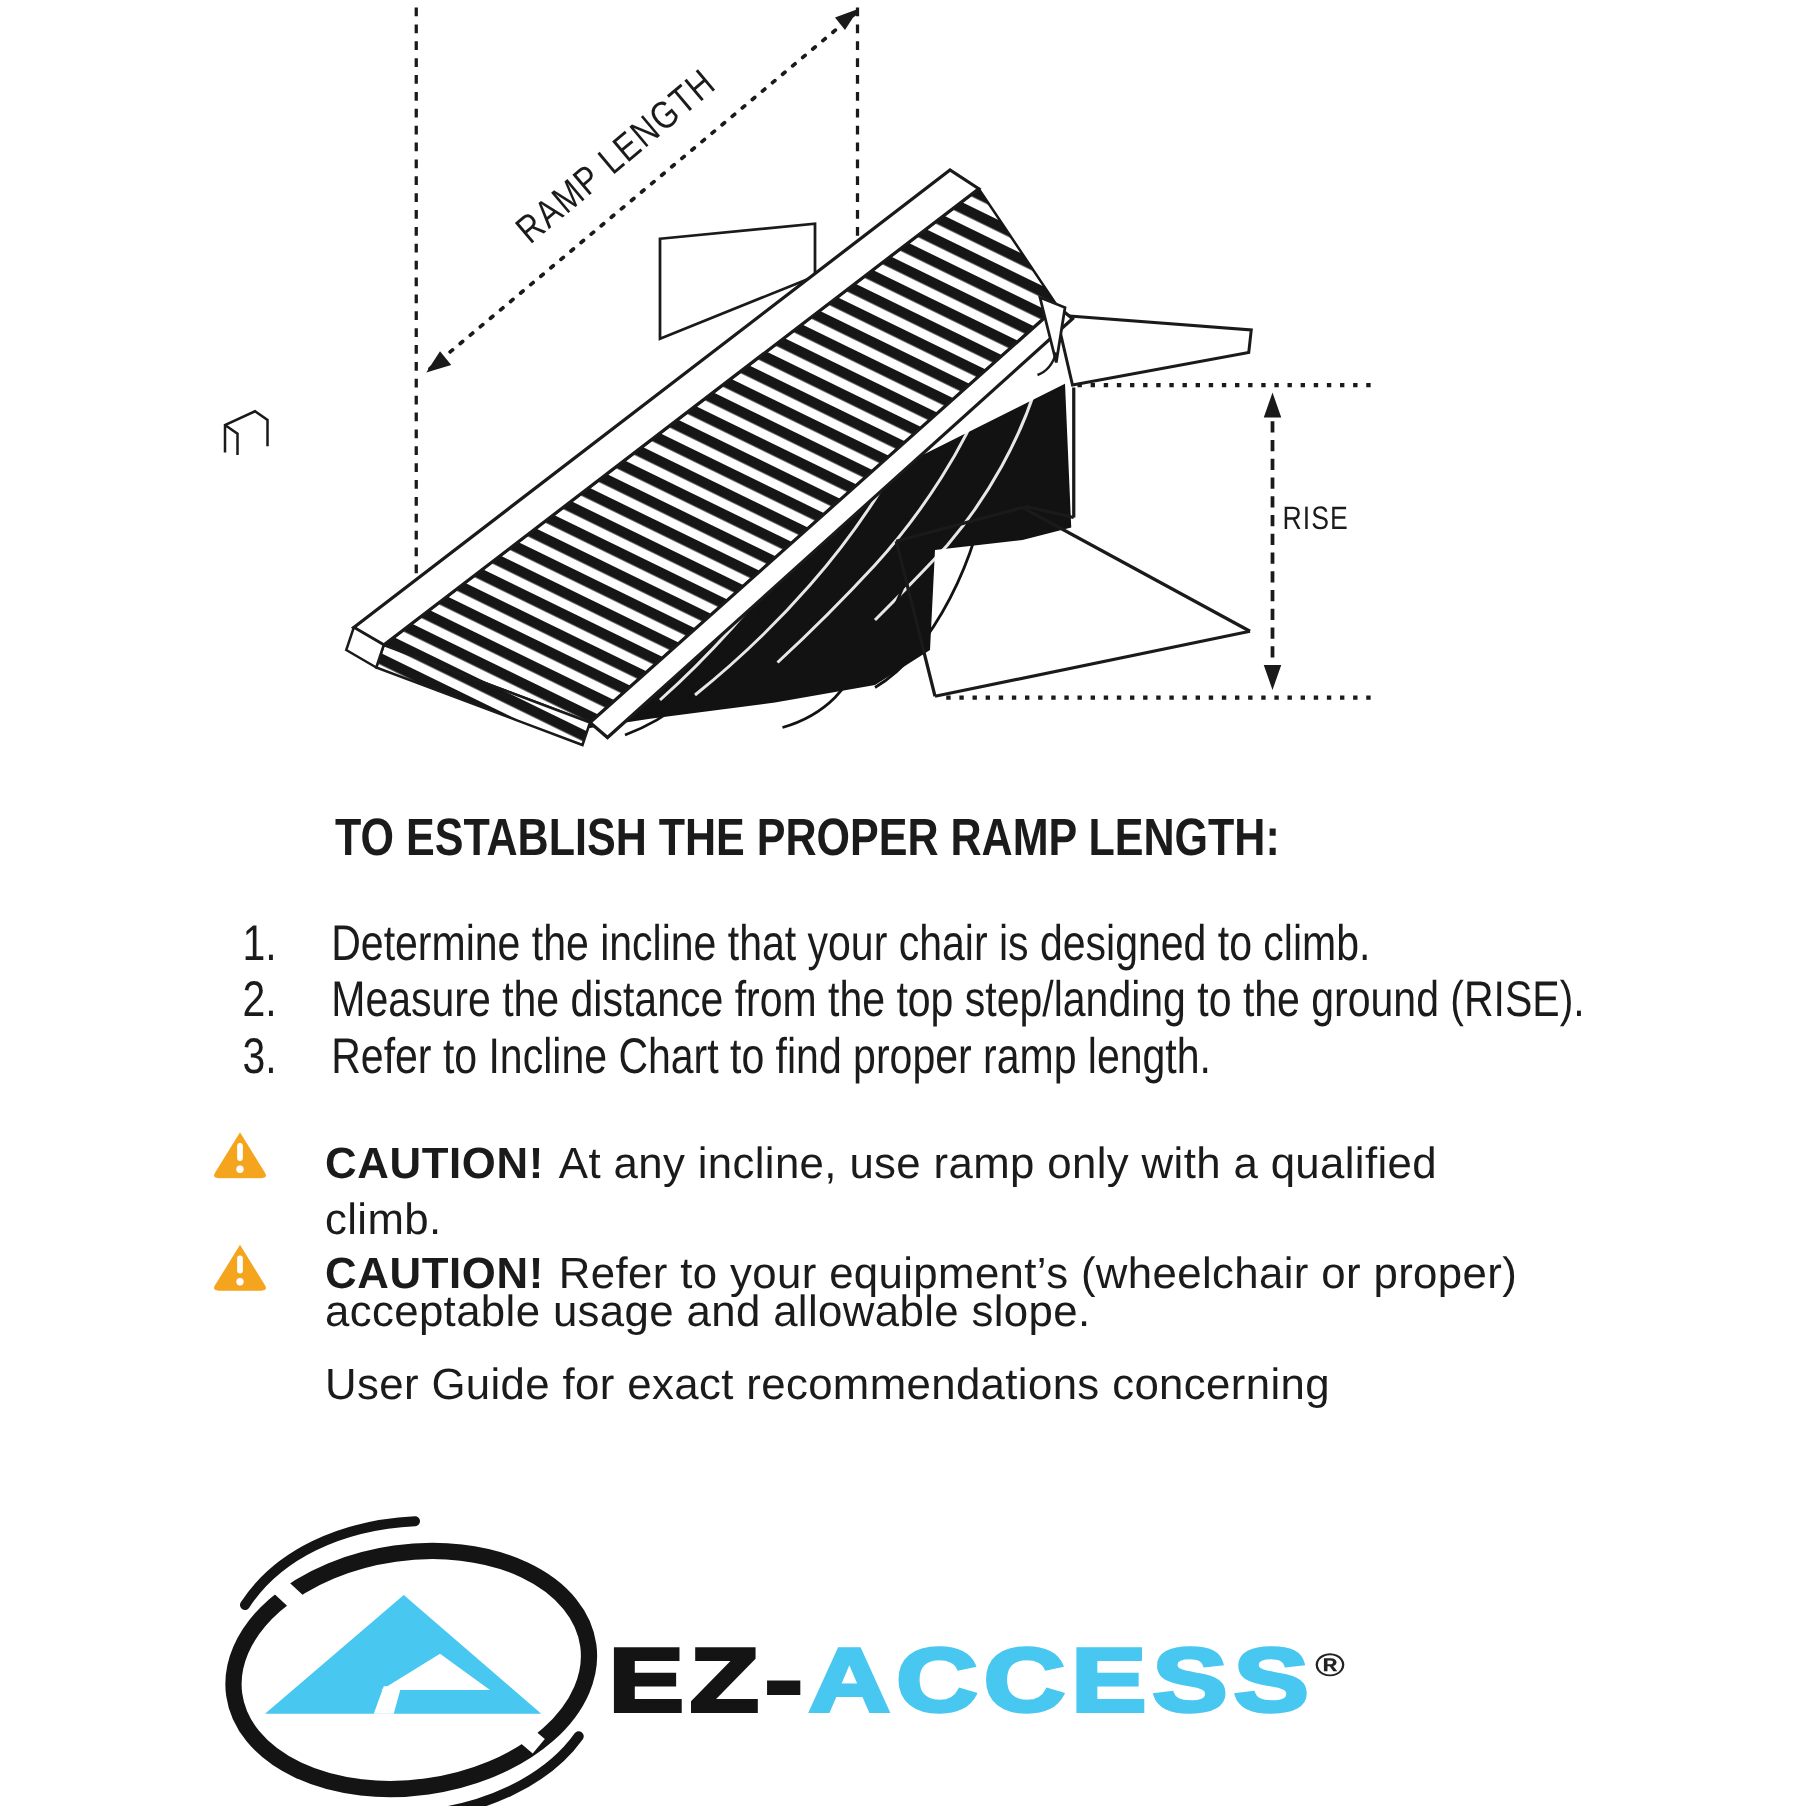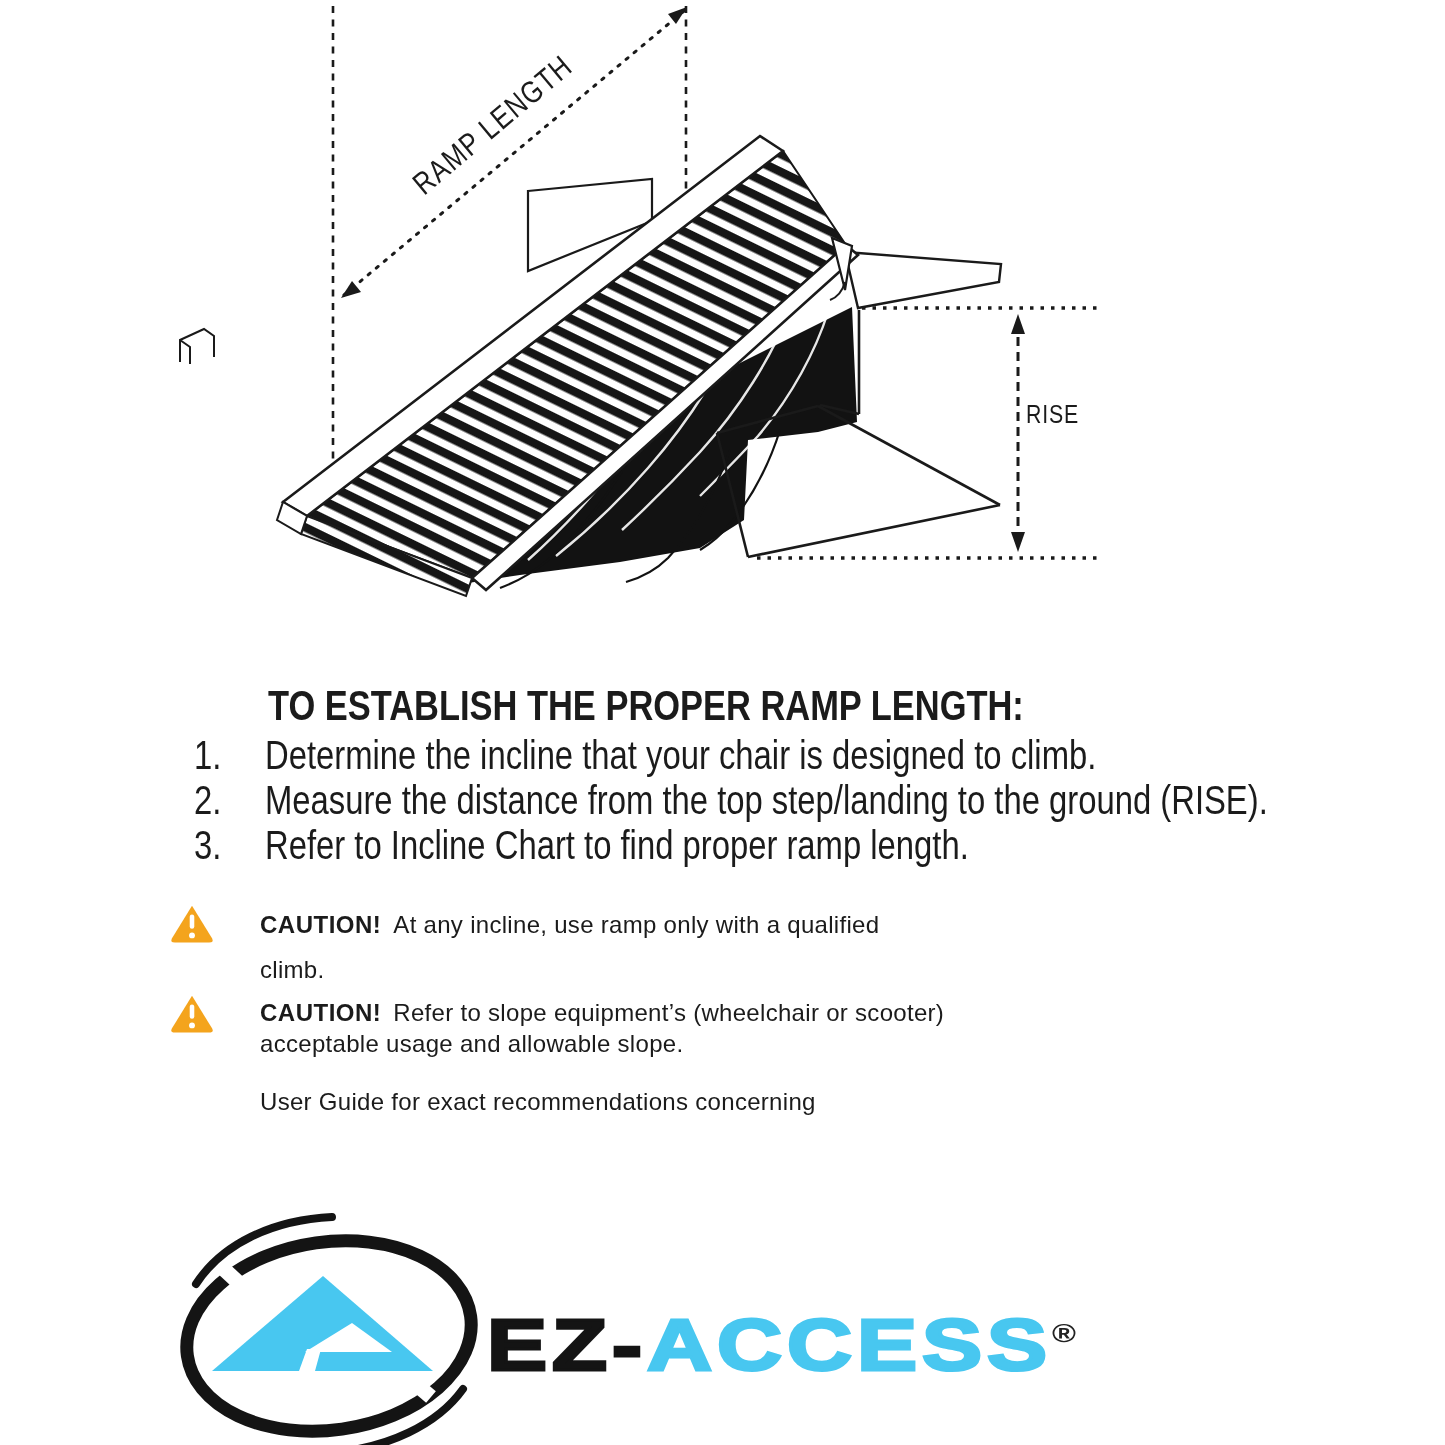--- a/index.html
+++ b/index.html
@@ -1,24 +1,24 @@
 <!DOCTYPE html>
 <html><head>
 <meta charset="utf-8">
 <style>
   html,body{margin:0;padding:0;background:#ffffff;}
   body{width:1445px;height:1445px;position:relative;overflow:hidden;
        font-family:"Liberation Sans", sans-serif;color:#1b1b1b;}
   .abs{position:absolute;}
   .cond{display:inline-block;transform:scaleX(0.82);transform-origin:0 50%;white-space:nowrap;}
-  #page-title{left:268px;top:646px;font-size:42px;font-weight:bold;letter-spacing:0px;margin-top:36px;}
+  #page-title{left:268px;top:646px;font-size:42px;font-weight:bold;letter-spacing:0px;}
   .step-row{position:absolute;left:0;width:1445px;height:46px;font-size:40px;}
   .step-num{position:absolute;left:194px;top:0;}
   .step-text{position:absolute;left:265px;top:0;}
-  .caution-line{position:absolute;left:260px;font-size:24px;letter-spacing:0.3px;white-space:nowrap;}
+  .caution-line{position:absolute;left:260px;font-size:35px;letter-spacing:0.3px;white-space:nowrap;}
   .caution-label{font-weight:bold;margin-right:12px;letter-spacing:0.5px;}
   .warn{position:absolute;width:50px;height:40px;}
   
   #brand{left:487px;top:1309px;font-size:72px;font-weight:bold;letter-spacing:4px;
          transform:scaleX(1.25);transform-origin:0 0;line-height:1;white-space:nowrap;}
   .lg-black{color:#141414;-webkit-text-stroke:3px #141414;}
   .lg-blue{color:#48C7F0;-webkit-text-stroke:3px #48C7F0;}
   .lg-reg{font-size:26px;vertical-align:28px;color:#222;-webkit-text-stroke:0;letter-spacing:0;}
   svg text{font-family:"Liberation Sans", sans-serif;}
 </style>
@@ -138,21 +138,21 @@
 <div class="caution-line" style="top:956px">
   <span>climb.</span>
 </div>
 
 <svg class="warn" style="left:167px;top:993px" viewBox="0 0 50 42">
   <path d="M25,3 L46,37 Q48.5,41.5 43,41.5 L7,41.5 Q1.5,41.5 4,37 Z" fill="#F4A41D"></path>
   <rect x="22.6" y="12" width="4.8" height="15" rx="2.4" fill="#ffffff"></rect>
   <circle cx="25" cy="34" r="3.1" fill="#ffffff"></circle>
 </svg>
 <div class="caution-line" style="top:999px">
-  <span class="caution-label">CAUTION!</span><span>Refer to slope equipment’s (wheelchair or scooter)</span>
+  <span class="caution-label">CAUTION!</span><span>Refer to your equipment’s (wheelchair or proper)</span>
 </div>
 <div class="caution-line" style="top:1088px">
   <span>User Guide for exact recommendations concerning</span>
 </div>
 <div class="caution-line" style="top:1030px">
   <span>acceptable usage and allowable slope.</span>
 </div>
 
 <div class="abs" id="brand">
   <span class="lg-black">EZ-</span><span class="lg-blue">ACCESS</span><span class="lg-reg">®</span>

